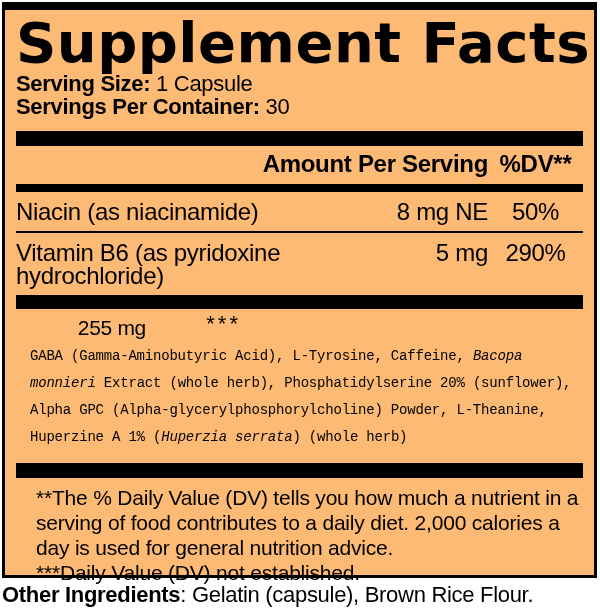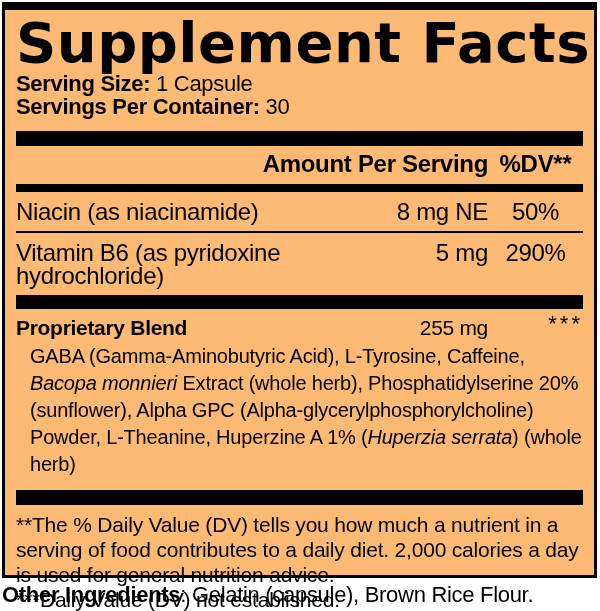--- a/index.html
+++ b/index.html
@@ -75,30 +75,32 @@
   .blend-row .n-name { flex: 1; font-weight: bold; }
   .blend-row .n-dv-stars {
     width: 95px;
     text-align: right;
     letter-spacing: 3px;
     position: relative;
     top: -4px;
     font-size: 22px;
   }
   .blend-description {
-    font-size: 20px;
+    font-size: 14px;
     line-height: 27px;
     letter-spacing: -0.2px;
     padding: 1px 0 2px 14px;
+    font-family: Liberation Mono, monospace;
   }
   .footnotes {
     padding-top: 7px;
     font-size: 21px;
     line-height: 25px;
     letter-spacing: -0.2px;
+    margin-left: 20px;
   }
   .footnotes p { margin: 0; }
   .other-ingredients {
     position: absolute;
     left: 2px;
     top: 583px;
     font-size: 22px;
     line-height: 24px;
     letter-spacing: -0.3px;
     white-space: nowrap;
@@ -138,21 +140,20 @@
 
   <div class="nutrient-row">
     <span class="n-name">Vitamin B6 (as pyridoxine hydrochloride)</span>
     <span class="col-amount">5 mg</span>
     <span class="col-dv">290%</span>
   </div>
 
   <div class="bar bar-heavy"></div>
 
   <div class="blend-row">
-    <span class="n-name">Proprietary Blend</span>
     <span class="col-amount">255 mg</span>
     <span class="n-dv-stars">***</span>
   </div>
 
   <div class="blend-description"><span>GABA (Gamma-Aminobutyric Acid), L-Tyrosine, Caffeine, </span><span style="font-style: italic;">Bacopa monnieri</span><span> Extract (whole herb), Phosphatidylserine 20% (sunflower), Alpha GPC (Alpha-glycerylphosphorylcholine) Powder, L-Theanine, Huperzine A 1% (</span><span style="font-style: italic;">Huperzia serrata</span><span>) (whole herb)</span></div>
 
   <div class="bar bar-bottom"></div>
 
   <div class="footnotes">
     <p>**The % Daily Value (DV) tells you how much a nutrient in a serving of food contributes to a daily diet. 2,000 calories a day is used for general nutrition advice.</p>

